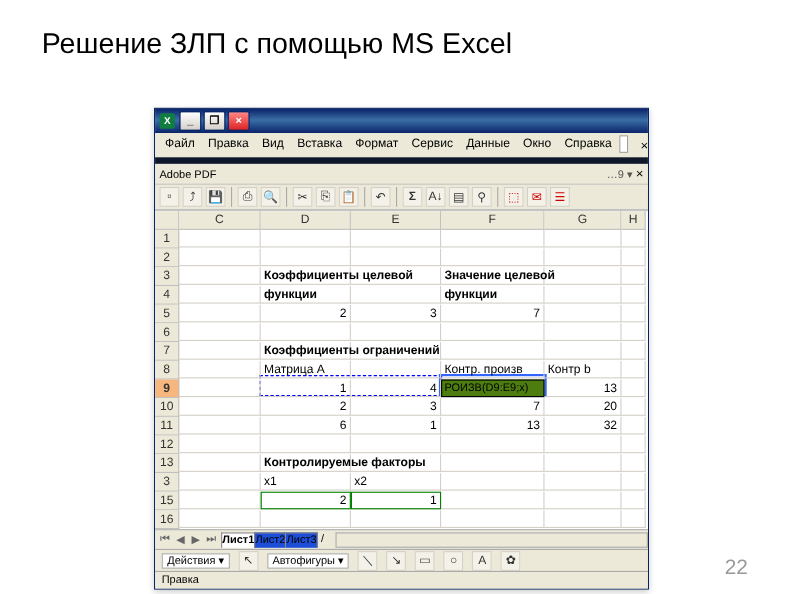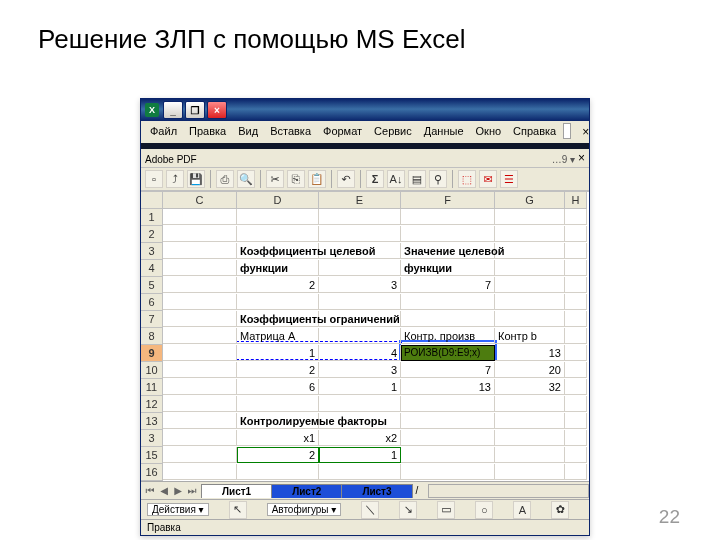--- a/index.html
+++ b/index.html
@@ -30,37 +30,37 @@
   .fbtn.cancel { color:#c00; }
   .fbtn.enter { color:#090; }
   .fbtn.fx { font-style:italic; font-family: "Times New Roman"; font-weight:bold; }
   .fbar { flex:1; padding:0 4px; font-size:11px; line-height:18px; }
 
   .sheet-area { background:#fff; }
   .grid { display:grid; grid-template-columns: 22px 74px 82px 82px 94px 70px 22px; font-size:11px; border-top:1px solid #c0c0c0; }
   .ch, .rh, .corner { background:#ece9d8; border-right:1px solid #c0c0c0; border-bottom:1px solid #c0c0c0; text-align:center; color:#333; font-size:11px; padding:2px 0; }
   .cell { border-right:1px solid #d4d0c8; border-bottom:1px solid #d4d0c8; padding:1px 3px; height:16px; line-height:14px; font-size:11px; white-space:nowrap; overflow:visible; position:relative; z-index:1; }
   .r { text-align:right; }
-  .c { text-align:right; }
+  .c { text-align:left; }
   .b { font-weight:bold; }
   .i { }
   .tt { background:#4d7c0f; border:1px solid #000; font-size:10px; padding:0 2px; }
   .bluebox { outline: 2px solid #36f; position:absolute; pointer-events:none; }
   .marquee { outline: 1px dashed #00f; position:absolute; pointer-events:none; }
   .greenbox { outline: 1.5px solid #008000; outline-offset:-1px; }
   .rh.sel { background:#f5b77e; font-weight:bold; }
 
   .sheet-tabs { display:flex; align-items:center; background:#ece9d8; border-top:1px solid #aaa; height:18px; font-size:10px; }
   .nav-arrows { display:flex; padding:0 2px; }
   .nav-arrows span { width:14px; text-align:center; color:#666; }
-  .tab { border:1px solid #888; border-bottom:none; padding:1px 20px; background:#fff; margin-right:-1px;font-weight:bold; }
+  .tab { border:1px solid #888; border-bottom:none; padding:1px 0; background:#fff; margin-right:-1px; }
   .tab.inactive { background:#1d4ed8; }
   .hscroll { flex:1; height:14px; border:1px solid #aaa; background:#ece9d8; margin-left:6px; }
 
-  .status-row { display:flex; align-items:center; background:#ece9d8; border-top:1px solid #aaa; height:20px; padding:0 6px; gap:20px; }
+  .status-row { display:flex; align-items:center; background:#ece9d8; border-top:1px solid #aaa; height:20px; padding:0 6px; gap:8px; }
   .status-row .sel { border:1px solid #aaa; padding:0 4px; font-size:10px; background:#fff; }
 
   .statusbar { background:#ece9d8; border-top:1px solid #aaa; font-size:10px; padding:2px 6px; }
 </style>
 </head>
 <body>
 
 <div class="slide-title">Решение ЗЛП с помощью MS Excel</div>
 <div class="page-num">22</div>
 

